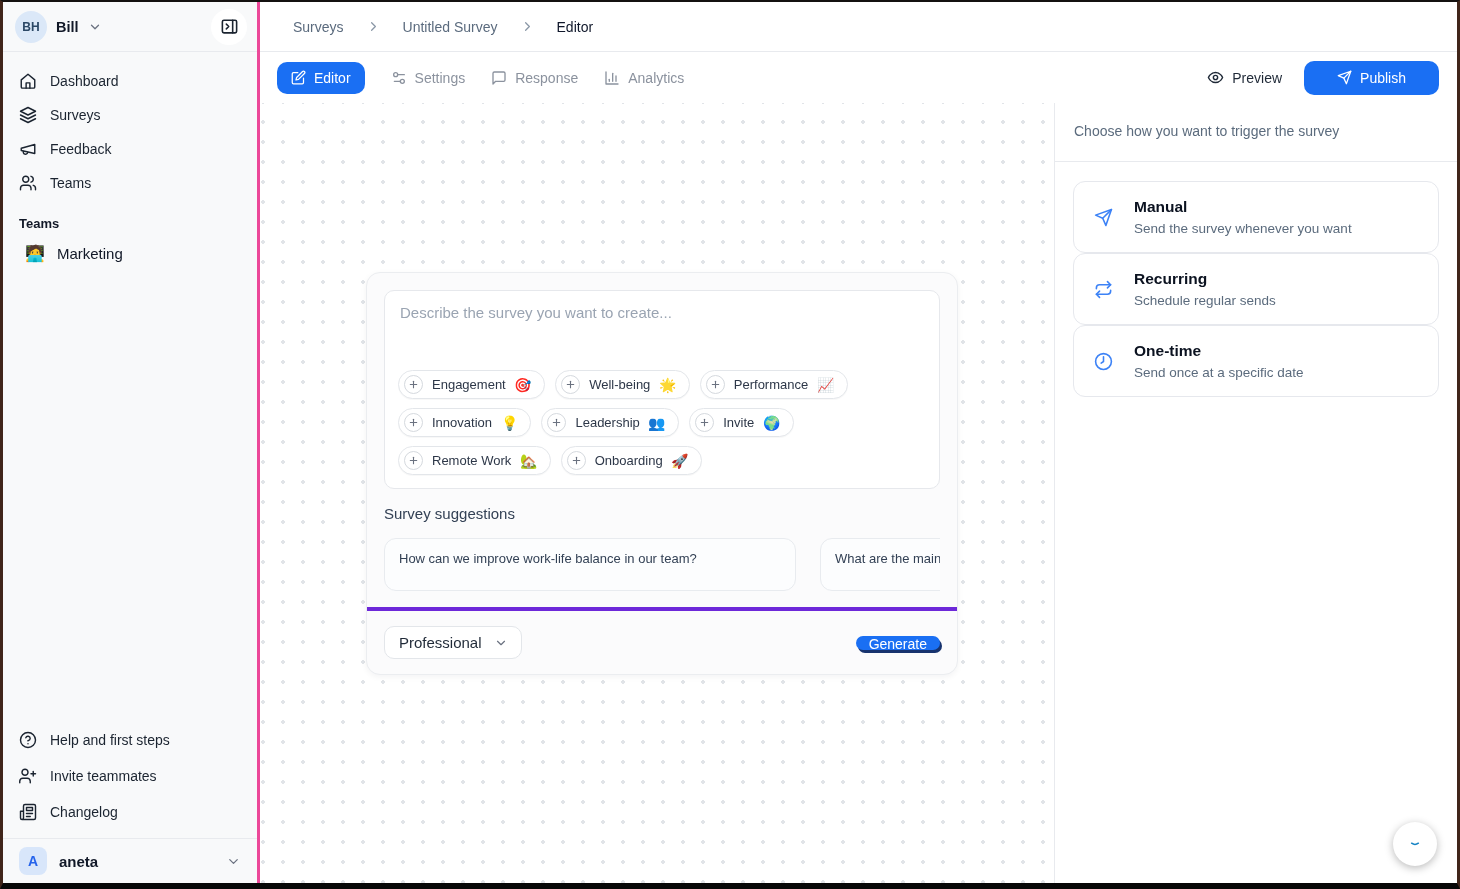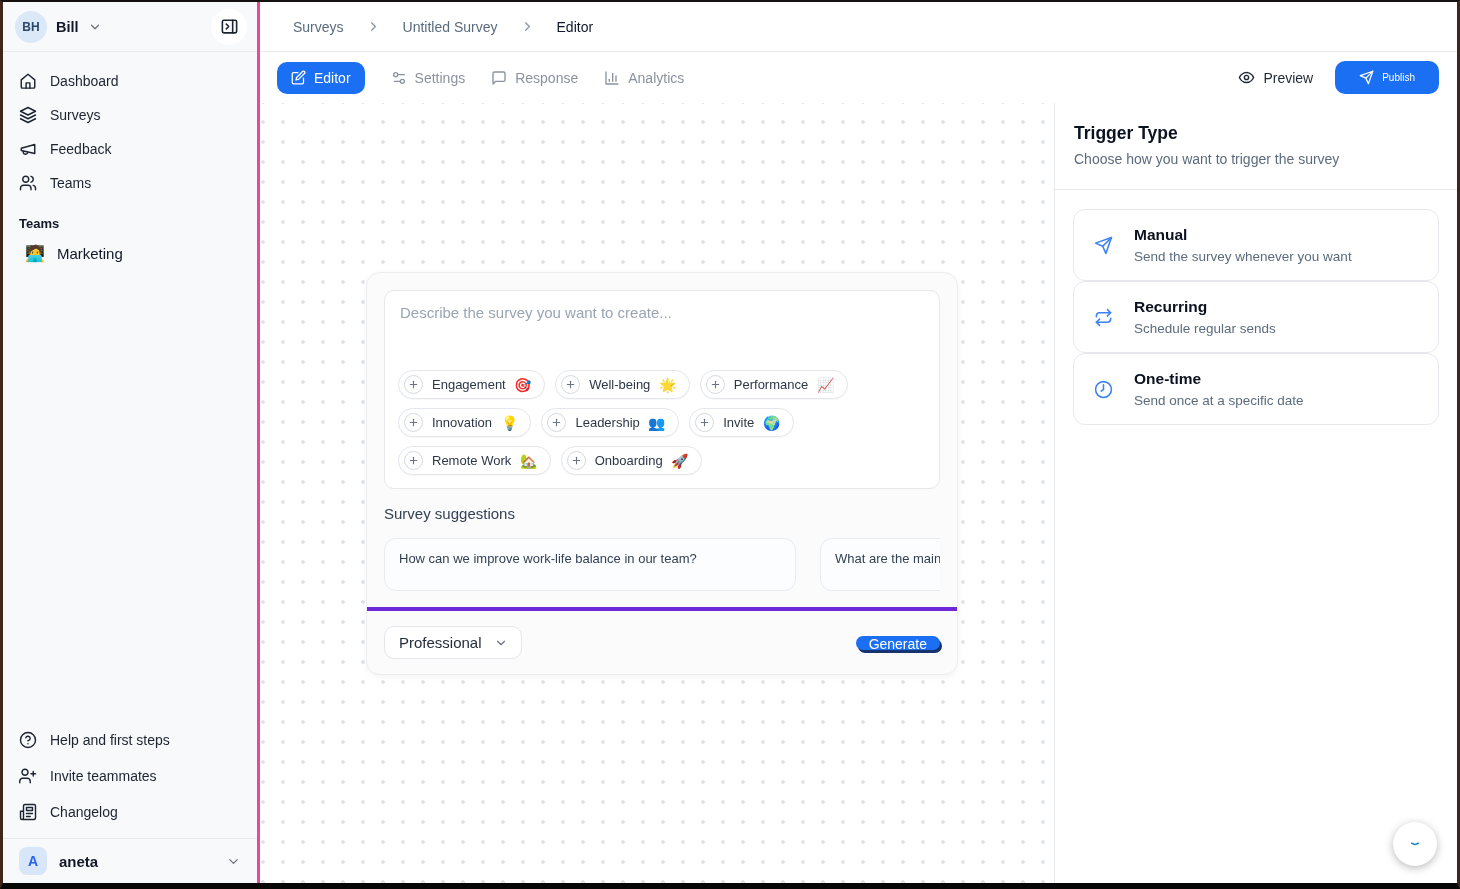--- a/index.html
+++ b/index.html
@@ -38,21 +38,21 @@
   .crumb { font-size:14px; color:#5b6b7e; cursor:pointer; }
   .crumb.current { color:#0f172a; font-weight:500; cursor:default; }
   .crumb-sep { color:#8a97a6; display:flex; }
 
   .toolbar { height:51px; flex:0 0 51px; display:flex; align-items:center; padding:0 18px 0 17px; background:#fff; gap:26px; }
   .tab { display:flex; align-items:center; gap:8px; font-size:14px; color:#8b929e; cursor:pointer; background:none; border:none; font-family:inherit; }
   .tab .ic { display:flex; }
   .tab.active { background:var(--accent); color:#fff; border-radius:10px; padding:8px 14px; font-weight:500; }
   .toolbar-right { margin-left:auto; display:flex; align-items:center; gap:22px; }
   .preview-btn { display:flex; align-items:center; gap:8px; font-size:14px; color:#1f2937; background:none; border:none; cursor:pointer; font-family:inherit; font-weight:500; }
-  .publish-btn { display:flex; align-items:center; gap:8px; font-size:10px; color:#fff; background:var(--accent); border:none; border-radius:10px; padding:9px 24px; cursor:pointer; font-family:inherit; font-weight:500; }
+  .publish-btn { display:flex; align-items:center; gap:8px; font-size:14px; color:#fff; background:var(--accent); border:none; border-radius:10px; padding:9px 33px; cursor:pointer; font-family:inherit; font-weight:500; }
 
   .body { flex:1; display:flex; min-height:0; }
   .canvas { flex:1; position:relative; background-color:#fff;
     background-image: radial-gradient(circle, #e1e4e8 1.6px, transparent 1.6px);
     background-size:20px 20px; background-position:13px 9px; }
 
   
   .composer { position:absolute; left:106px; top:169px; width:592px; background:#fbfbfc; border:1px solid #ebedf0; border-radius:14px; box-shadow:0 2px 6px rgba(15,23,42,.05); }
   .prompt-box { margin:17px 17px 0 17px; height:199px; background:#fff; border:1px solid #e6e8ec; border-radius:10px; display:flex; flex-direction:column; overflow:hidden; }
   .prompt-box textarea { border:none; outline:none; resize:none; flex:1; padding:13px 15px; font-family:inherit; font-size:15px; color:#1f2937; background:transparent; }
@@ -390,21 +390,20 @@
                   </svg>
               </span>
             </div>
             <button class="generate-btn">Generate</button>
           </div>
         </div>
       </div>
 
       <aside class="panel">
         <div class="panel-head">
-          <div class="panel-title">Trigger Type</div>
           <div class="panel-sub">Choose how you want to trigger the survey</div>
         </div>
         <div class="panel-body">
           <div class="trigger-card">
             <span class="ic">
               <svg width="19" height="19" viewBox="0 0 24 24" fill="none" stroke="currentColor" stroke-width="2" stroke-linecap="round" stroke-linejoin="round">
                   <path d="m22 2-7 20-4-9-9-4Z"></path>
                   <path d="M22 2 11 13"></path>
                 </svg>
             </span>

